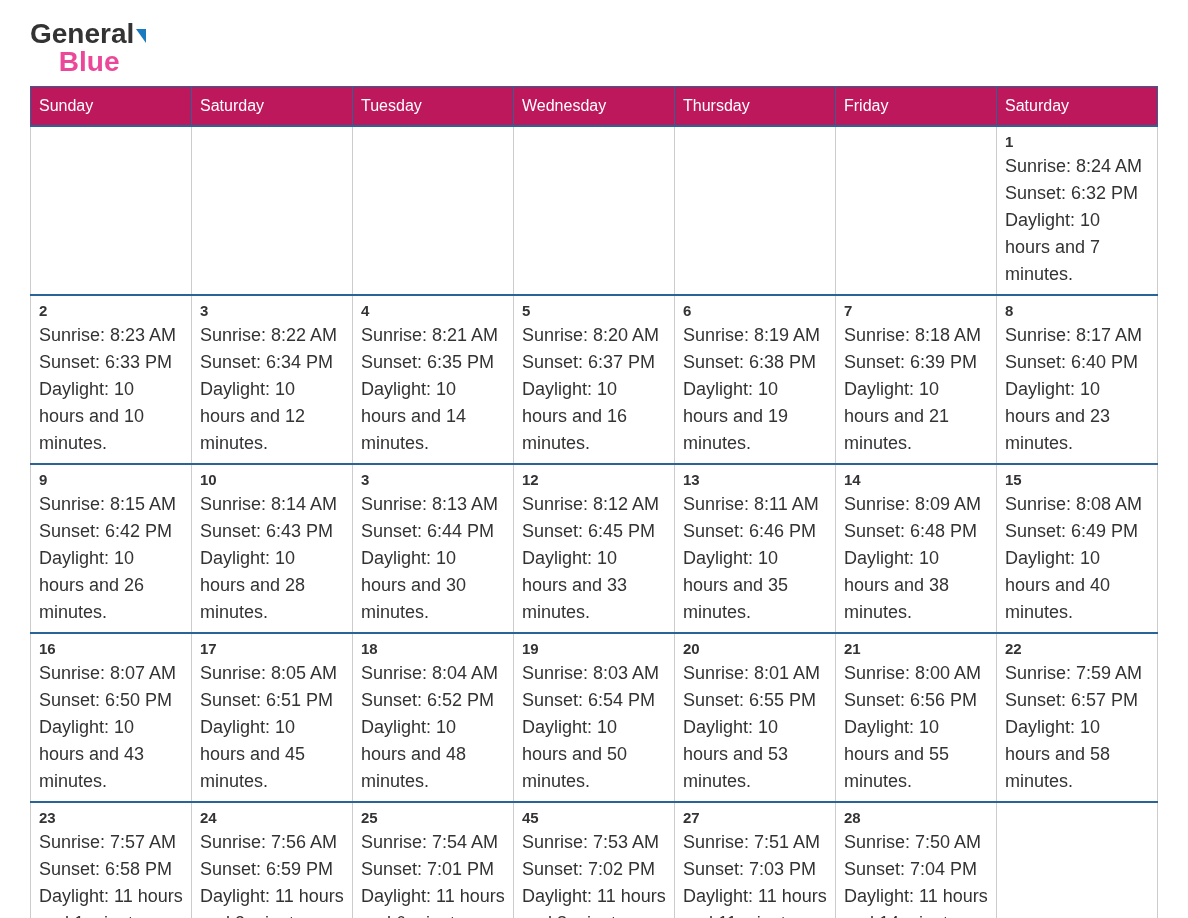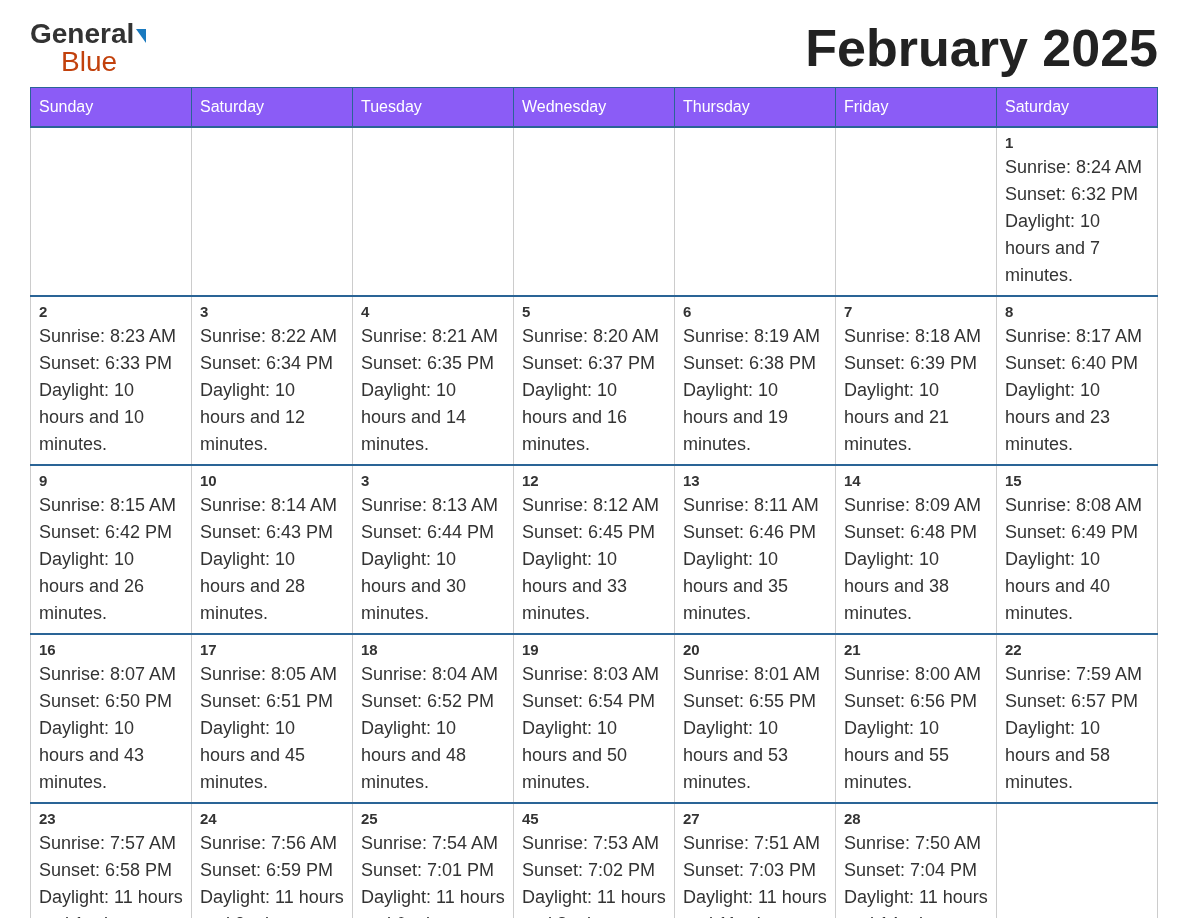--- a/index.html
+++ b/index.html
@@ -32,22 +32,22 @@
       display: inline-block;
       width: 0;
       height: 0;
       border-left: 10px solid transparent;
       border-top: 14px solid #1a7abf;
       margin-left: 2px;
       vertical-align: middle;
     }
     .logo-blue {
       font-size: 28px;
-      font-weight: normal;
-      color: #c2410c;
+      font-weight: bold;
+      color: #ec4899;
       line-height: 1;
       margin-left: 2px;
     }
     .title-block {
       text-align: right;
     }
     .calendar-title {
       font-size: 52px;
       font-weight: bold;
       color: #222;
@@ -56,21 +56,21 @@
     .calendar-subtitle {
       font-size: 20px;
       color: #333;
     }
     table {
       width: 100%;
       border-collapse: collapse;
       table-layout: fixed;
     }
     thead tr th {
-      background-color: #8b5cf6;
+      background-color: #be185d;
       color: #fff;
       font-size: 16px;
       font-weight: normal;
       padding: 10px 8px;
       text-align: left;
       border: 1px solid #2a6496;
     }
     tbody tr td {
       vertical-align: top;
       padding: 6px 8px 6px 8px;
@@ -105,21 +105,20 @@
 <body>
 
 <div class="header">
   <div class="logo">
     <div class="logo-general">
       <span>General</span><span class="logo-triangle"></span>
     </div>
     <div class="logo-blue">Blue</div>
   </div>
   <div class="title-block">
-    <div class="calendar-title">February 2025</div>
   </div>
 </div>
 
 <table>
   <thead>
     <tr>
       <th>Sunday</th>
       <th>Saturday</th>
       <th>Tuesday</th>
       <th>Wednesday</th>

